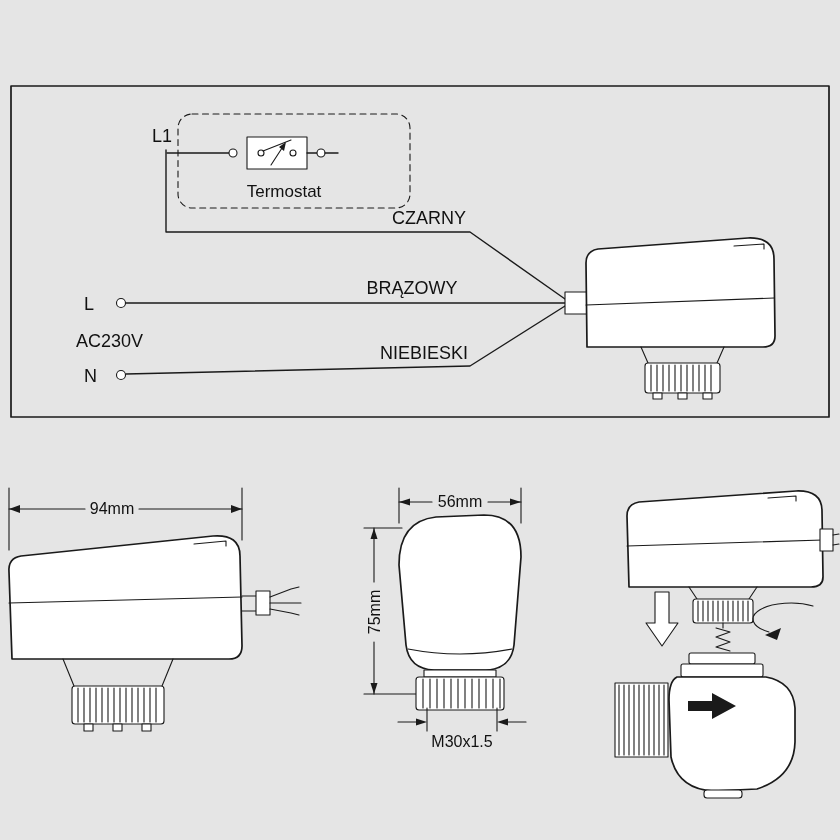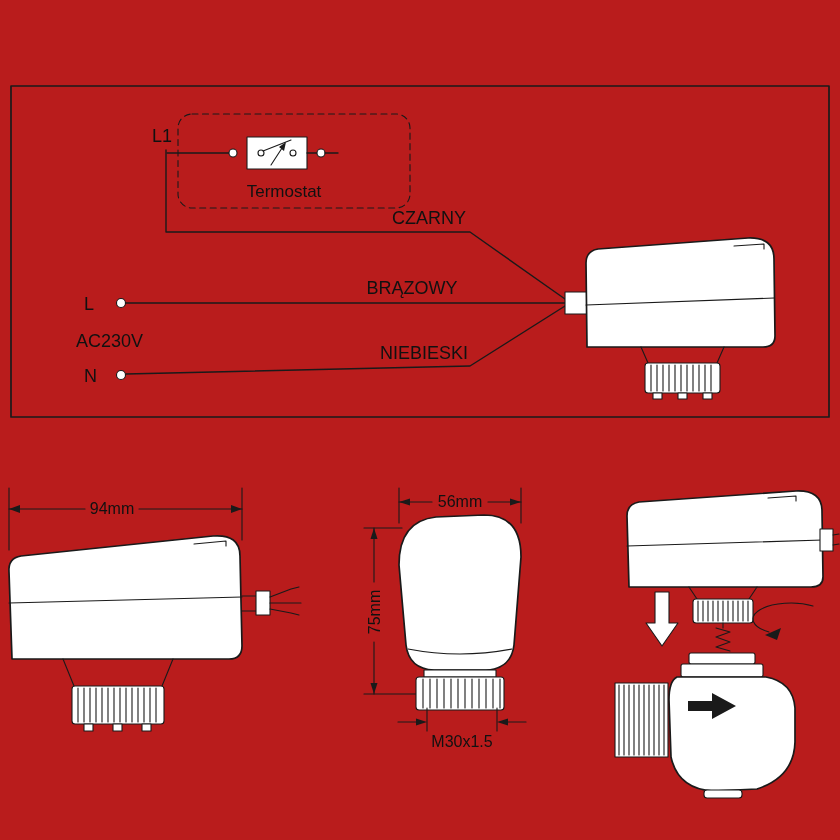--- a/index.html
+++ b/index.html
@@ -1,16 +1,16 @@
 <!DOCTYPE html>
 <html><head>
 <meta charset="utf-8">
 <style>
   html,body{margin:0;padding:0;background:#ffffff;}
-  .stage{position:relative;width:840px;height:840px;background:#b91c1c;overflow:hidden;}
+  .stage{position:relative;width:840px;height:840px;background:#e5e5e5;overflow:hidden;}
   svg{position:absolute;left:0;top:0;}
   .ln{fill:none;stroke:#1a1a1a;stroke-width:1.7;stroke-linecap:round;stroke-linejoin:round;}
   .thin{stroke-width:1.1;}
   .med{stroke-width:1.4;}
   .dash{stroke-dasharray:6 4.5;}
   .fillw{fill:#ffffff;}
   .filld{fill:#1a1a1a;stroke:none;}
   .t{font-family:"Liberation Sans","DejaVu Sans",sans-serif;fill:#111111;}
   .t18{font-size:18px;}
   .t17{font-size:17px;}

